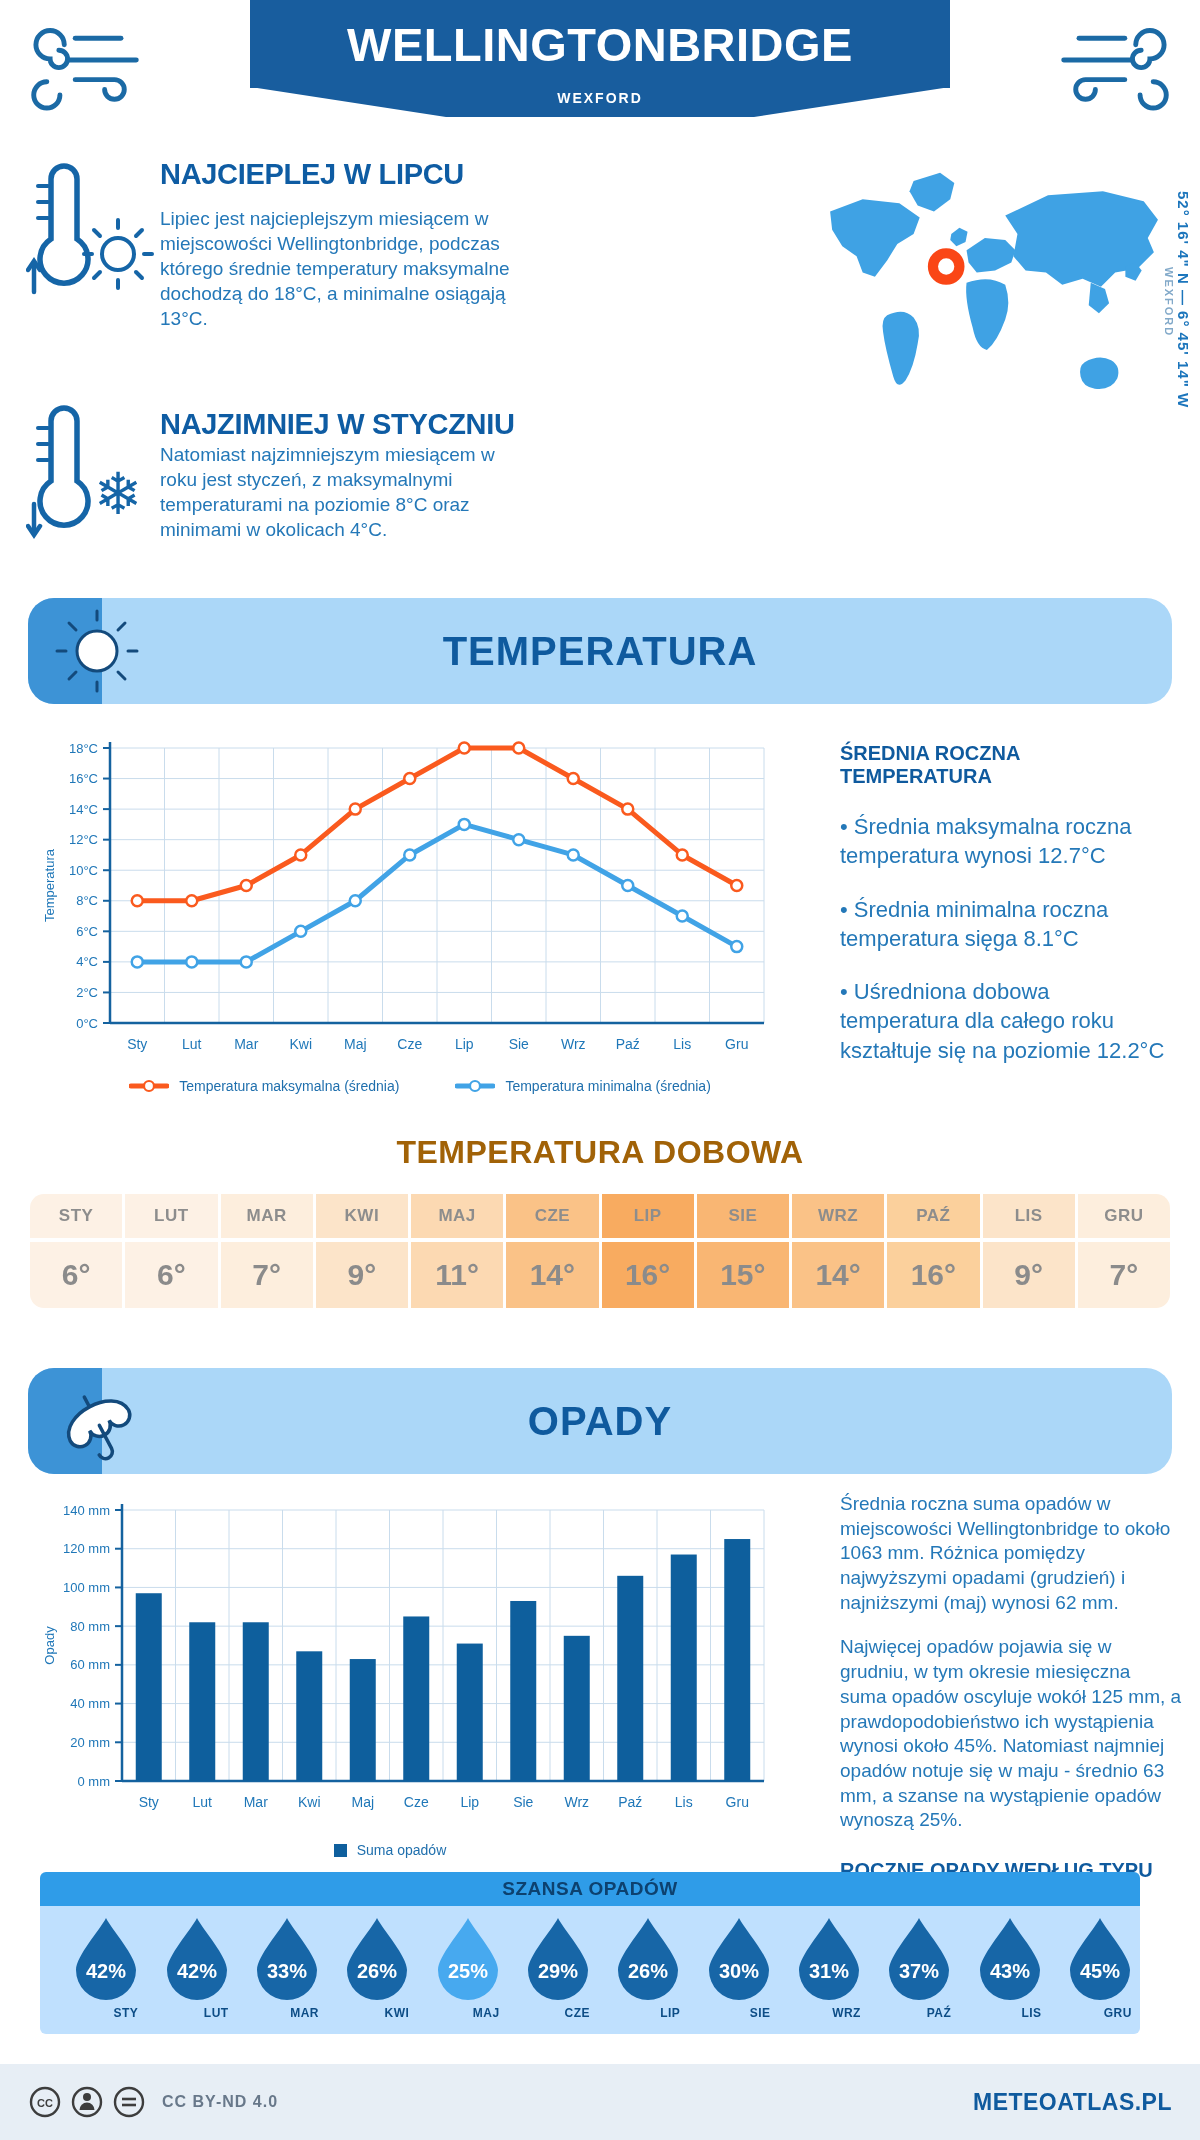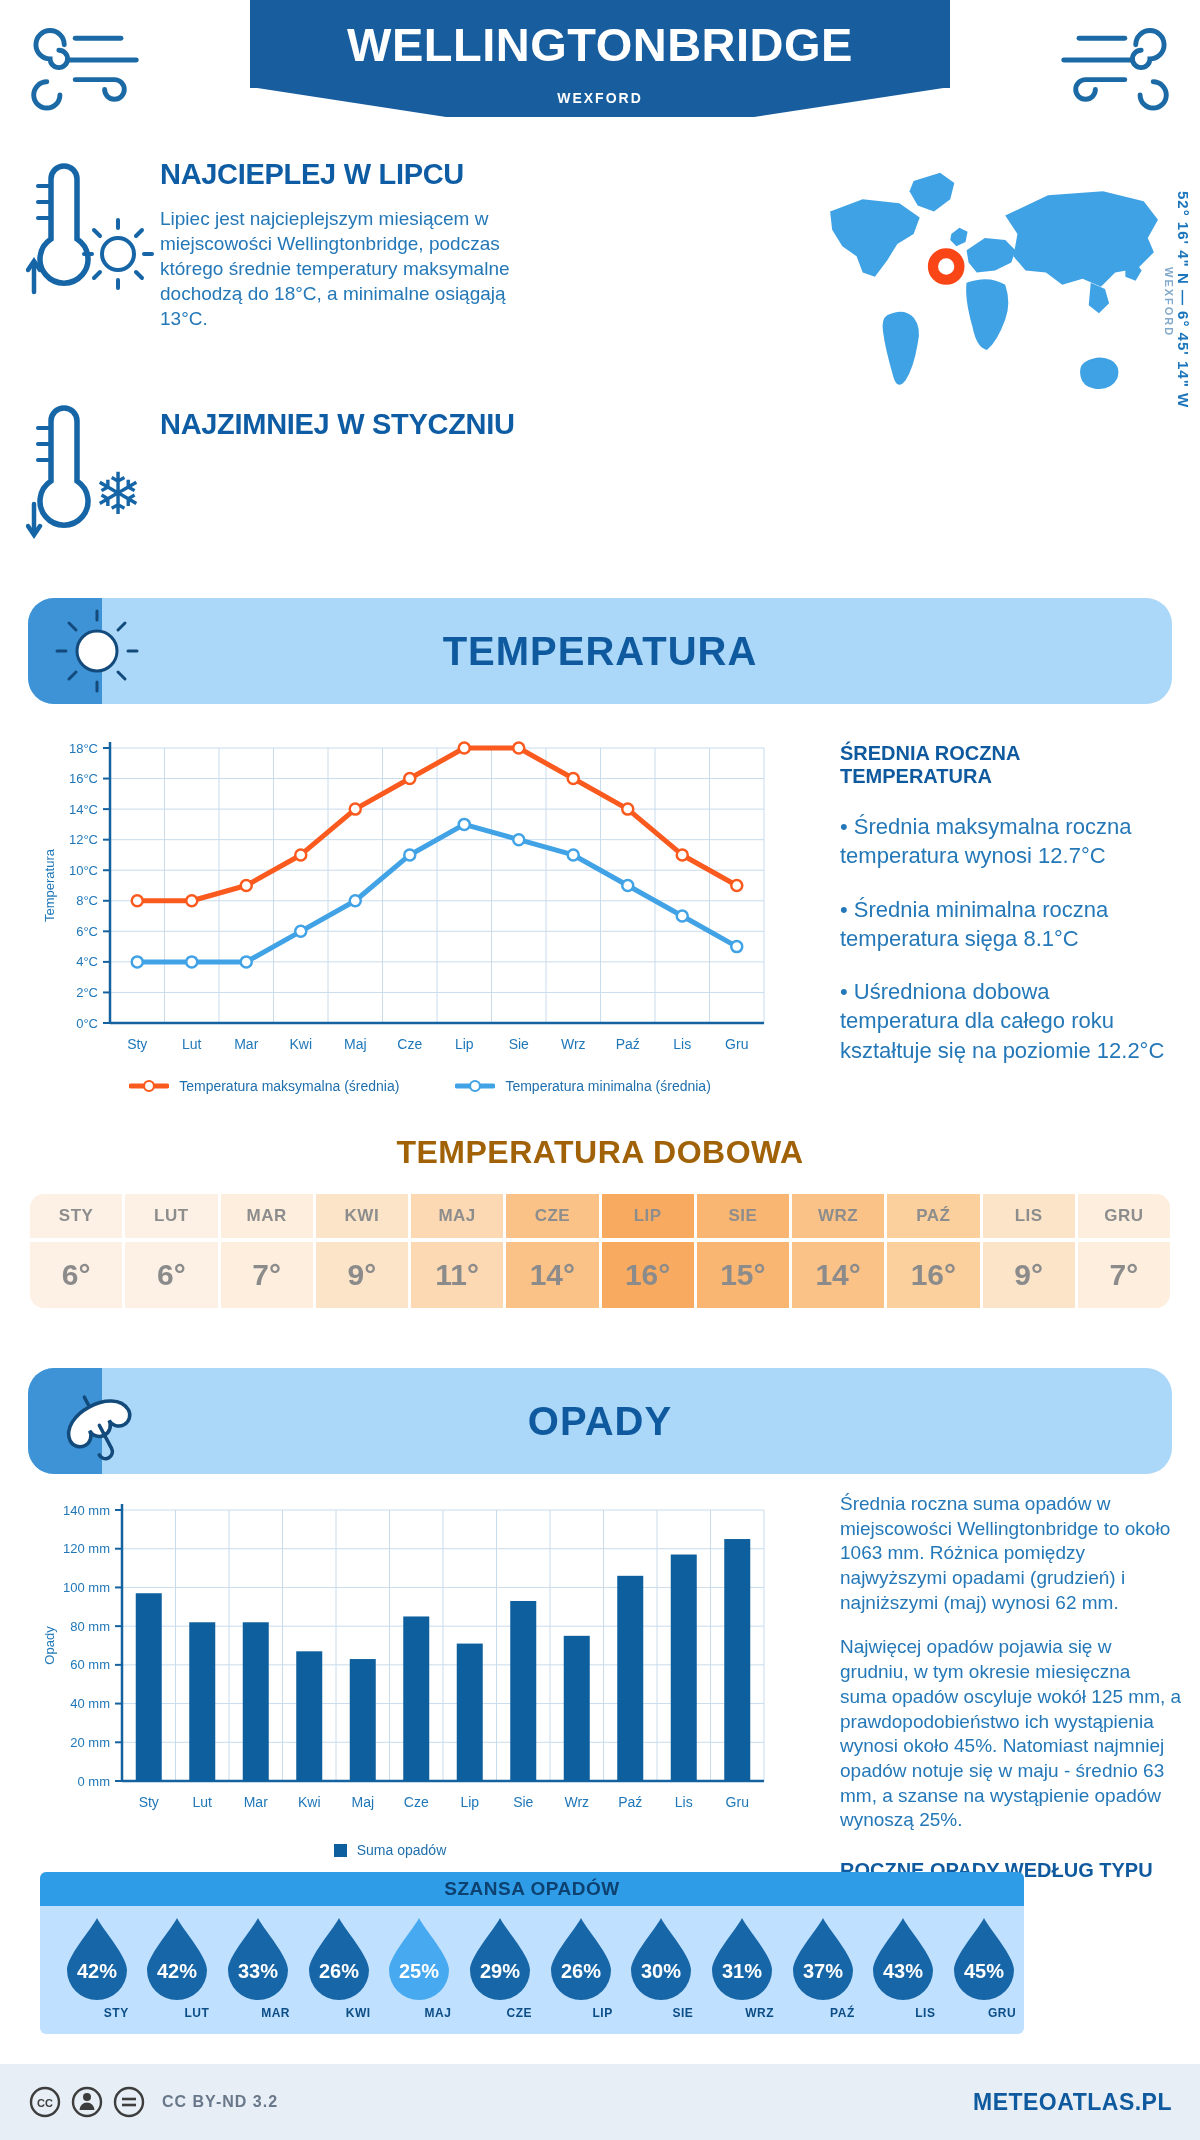--- a/index.html
+++ b/index.html
@@ -57,21 +57,21 @@
           font-size:30px;font-weight:bold;color:#8b8b8b;}
 
   
   .rain-text{left:840px;top:1492px;width:342px;}
   .rain-p{font-size:19px;line-height:1.3;color:#2478b8;margin:0 0 20px 0;}
   .type-heading{font-size:20px;font-weight:bold;color:#0f5a9e;margin:26px 0 12px 0;}
   .type-item{font-size:19px;color:#2478b8;margin-bottom:8px;}
   .type-item::before{content:"• ";}
 
   
-  .chance{left:40px;top:1872px;width:984px;}
+  .chance{left:40px;top:1872px;width:1100px;}
   .chance-head{height:34px;background:#2f9ce8;border-radius:6px 6px 0 0;display:flex;
                align-items:center;justify-content:center;font-size:19px;font-weight:bold;
                color:#0d416f;letter-spacing:.5px;}
   .chance-body{height:128px;background:#bfe0fe;border-radius:0 0 6px 6px;display:flex;
                padding:10px 8px 0 8px;box-sizing:border-box;}
   .drop-cell{flex:1;text-align:right;}
   .drop-month{font-size:12px;font-weight:bold;color:#0d4d86;margin-top:2px;letter-spacing:.5px;}
 
   
   .footer{left:0;top:2064px;width:1200px;height:76px;background:#e7eef5;display:flex;align-items:center;}
@@ -146,20 +146,21 @@
       <line x1="12" y1="52" x2="22" y2="52" stroke-width="4"></line>
       <line x1="12" y1="68" x2="22" y2="68" stroke-width="4"></line>
     </g>
     <g stroke="#1565a7" stroke-width="4.5" stroke-linecap="round" fill="none">
       <line x1="8" y1="112" x2="8" y2="142"></line>
       <path d="M2 134 l6 9 l6 -9" fill="none"></path>
     </g>
     <text x="92" y="122" text-anchor="middle" font-size="58" fill="#1565a7">❄</text>
   </svg>
   <div class="abs hl-heading" style="left:160px;top:408px">NAJZIMNIEJ W STYCZNIU</div>
+  <div class="abs hl-text" style="left:160px;top:442px;width:368px">Natomiast najzimniejszym miesiącem w roku jest styczeń, z maksymalnymi temperaturami na poziomie 8°C oraz minimami w okolicach 4°C.</div>
 
   <svg class="abs" style="left:824px;top:152px" width="336" height="286" viewBox="0 0 330 280">
     <g fill="#3fa2e4">
       <path d="M6,58 l32,-12 36,4 20,14 -6,16 -16,10 -10,16 -12,16 -12,-4 -6,-16 -14,-10 -10,-16 z"></path>
       <path d="M88,28 l26,-8 14,10 -4,16 -16,12 -16,-6 -8,-14 z"></path>
       <path d="M62,160 q16,-8 26,2 q8,10 4,26 q-4,24 -12,36 q-8,10 -12,-4 q-8,-28 -10,-44 q-2,-12 4,-16 z"></path>
       <path d="M125,80 l8,-6 8,4 -2,10 -9,4 -6,-6 z"></path>
       <path d="M140,96 l18,-12 20,2 10,10 -4,12 -16,8 -18,2 -8,-10 z"></path>
       <path d="M140,128 q22,-8 38,2 q6,18 0,34 q-8,22 -18,30 q-10,-2 -14,-22 q-8,-28 -6,-44 z"></path>
       <path d="M178,62 l42,-20 54,-4 40,10 14,18 -10,18 6,14 -16,16 -22,4 -14,14 -18,-8 -20,6 -16,-12 -20,-2 -12,-14 4,-22 z"></path>
@@ -492,17 +493,17 @@
         <circle cx="17" cy="17" r="14" fill="none" stroke="#3d3d3d" stroke-width="2.4"></circle>
         <circle cx="17" cy="12" r="4" fill="#3d3d3d"></circle>
         <path d="M9.5 25 a7.5 7.5 0 0 1 15 0 z" fill="#3d3d3d"></path>
       </svg>
       <svg width="34" height="34" viewBox="0 0 34 34">
         <circle cx="17" cy="17" r="14" fill="none" stroke="#3d3d3d" stroke-width="2.4"></circle>
         <line x1="10" y1="14" x2="24" y2="14" stroke="#3d3d3d" stroke-width="2.6"></line>
         <line x1="10" y1="20" x2="24" y2="20" stroke="#3d3d3d" stroke-width="2.6"></line>
       </svg>
     </div>
-    <div class="license">CC BY-ND 3.2</div>
+    <div class="license">CC BY-ND 4.0</div>
     <div class="brand">METEOATLAS.PL</div>
   </div>
 
 </div>
 
 </body></html>

